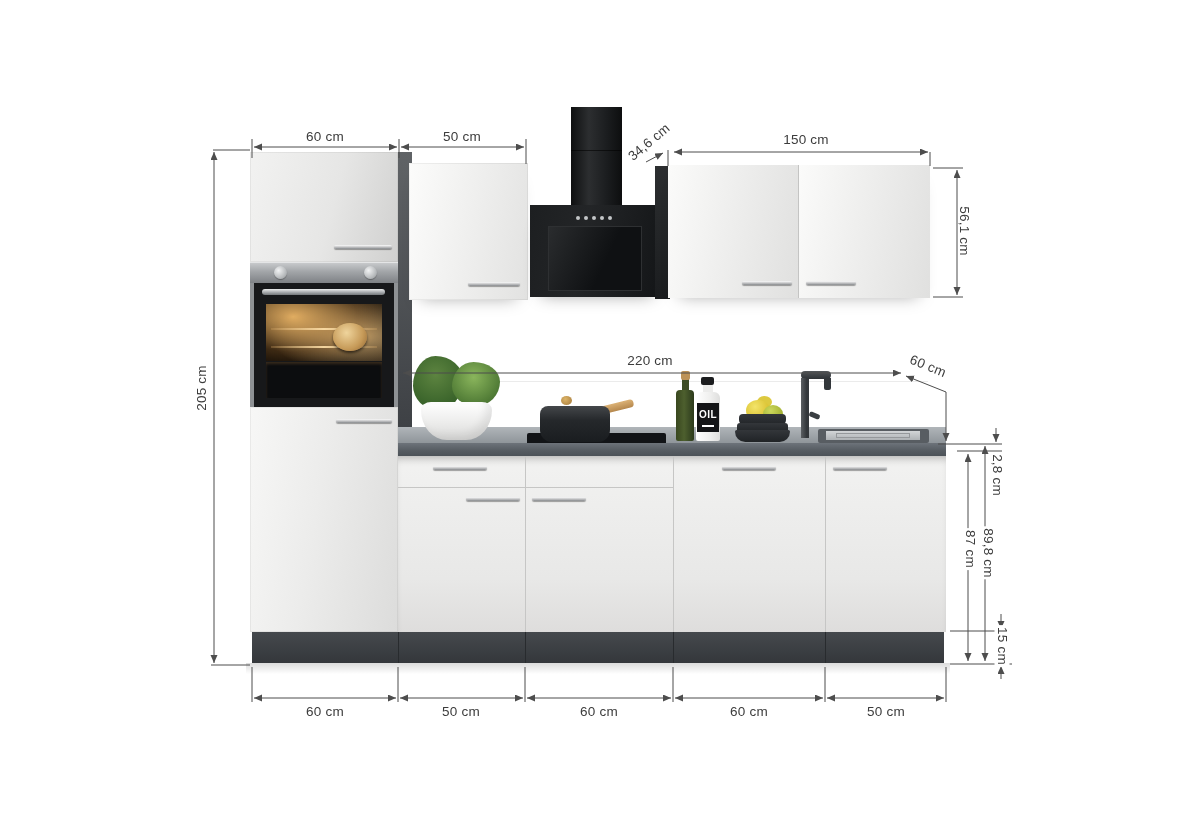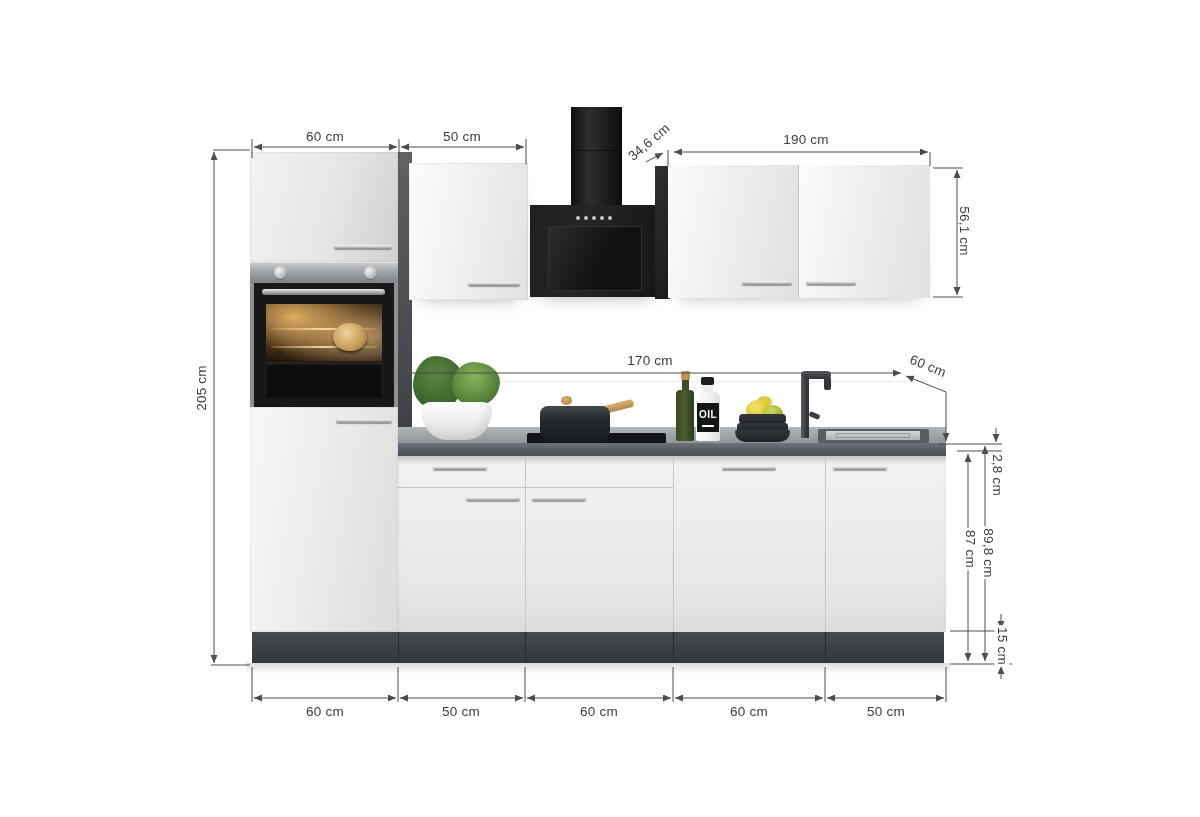--- a/index.html
+++ b/index.html
@@ -298,24 +298,24 @@
       <line x1="400" y1="698" x2="523" y2="698" marker-start="url(#as)" marker-end="url(#ae)"></line>
       <line x1="527" y1="698" x2="671" y2="698" marker-start="url(#as)" marker-end="url(#ae)"></line>
       <line x1="675" y1="698" x2="823" y2="698" marker-start="url(#as)" marker-end="url(#ae)"></line>
       <line x1="827" y1="698" x2="944" y2="698" marker-start="url(#as)" marker-end="url(#ae)"></line>
     </g>
   </svg>
 
   <div class="dim-label l-top60">60 cm</div>
   <div class="dim-label l-top50">50 cm</div>
   <div class="dim-label l-346 rotm40">34,6 cm</div>
-  <div class="dim-label l-110">190 cm</div>
+  <div class="dim-label l-110">150 cm</div>
   <div class="dim-label l-561 rot90">56,1 cm</div>
   <div class="dim-label l-205 rotm90">205 cm</div>
-  <div class="dim-label l-220">170 cm</div>
+  <div class="dim-label l-220">220 cm</div>
   <div class="dim-label l-d60 rot22">60 cm</div>
   <div class="dim-label l-28 rot90">2,8 cm</div>
   <div class="dim-label l-87 rot90 onwhite">87 cm</div>
   <div class="dim-label l-898 rot90 onwhite">89,8 cm</div>
   <div class="dim-label l-15 rot90 onwhite">15 cm</div>
   <div class="dim-label l-b1">60 cm</div>
   <div class="dim-label l-b2">50 cm</div>
   <div class="dim-label l-b3">60 cm</div>
   <div class="dim-label l-b4">60 cm</div>
   <div class="dim-label l-b5">50 cm</div>

